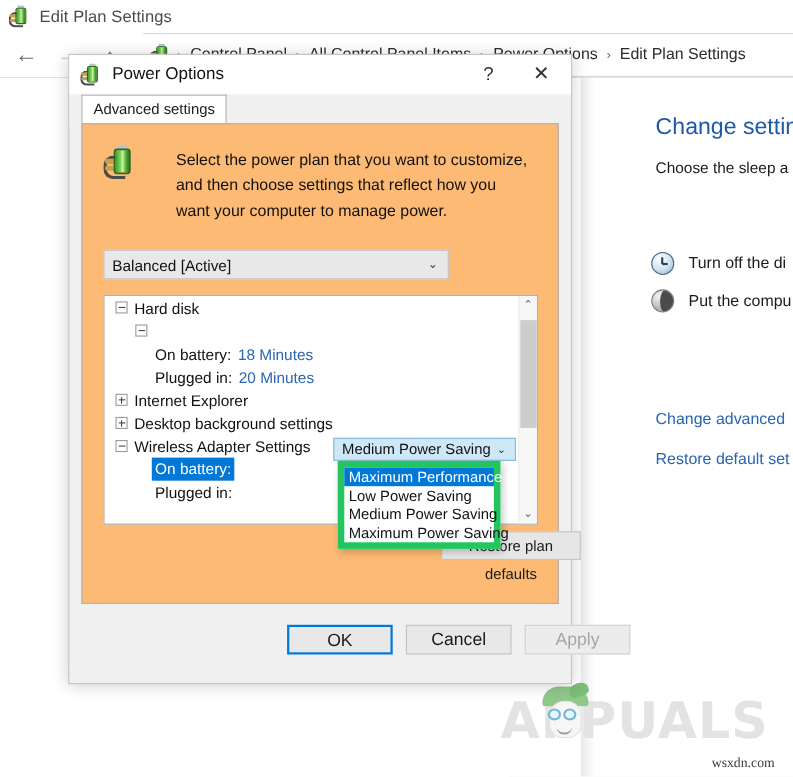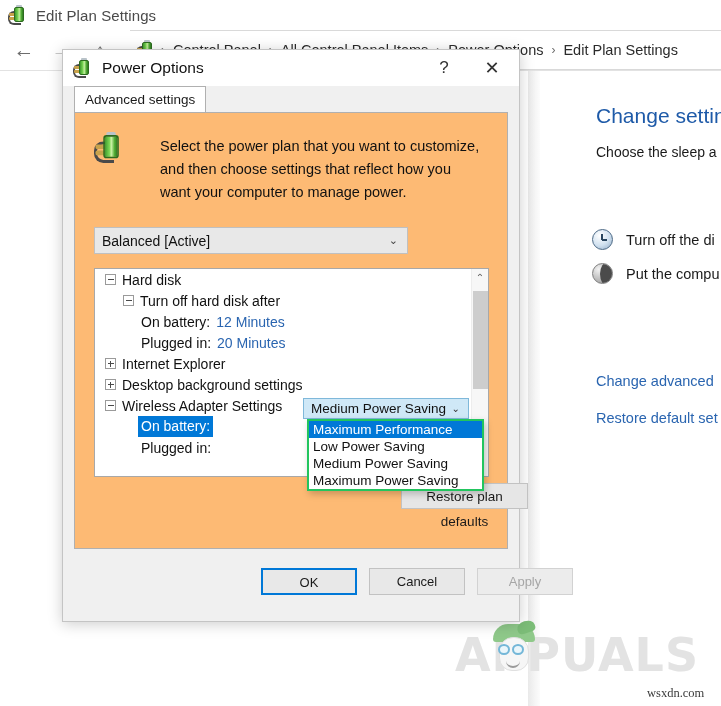--- a/index.html
+++ b/index.html
@@ -528,23 +528,23 @@
   }
   #combo-closed .chev {
     position: absolute;
     right: 8px;
     color: #333;
     font-size: 10px;
   }
   #combo-list {
     position: absolute;
     left: 232px; top: 306px;
-    width: 177px;
-    background: #ffffff;
-    border: 2px solid #22c55e;
+    width: 148px;
+    background: #ffffff;
+    border: 6px solid #22c55e;
     box-sizing: border-box;
     z-index: 7;
     box-shadow: 2px 3px 7px rgba(0,0,0,.22);
   }
   #combo-list .opt {
     height: 17px;
     line-height: 17px;
     font-size: 13.5px;
     color: #111;
     padding-left: 4px;
@@ -566,21 +566,21 @@
     color: #1a1a1a;
     line-height: 25px;
     text-align: center;
   }
 
   
   .dlgbtn {
     position: absolute;
     top: 518px;
     height: 27px;
-    font-size: 13px;
+    font-size: 16px;
     line-height: 26px;
     text-align: center;
     box-sizing: border-box;
     background: #e8e8e8;
     border: 1px solid #c2c2c2;
     color: #1a1a1a;
   }
   #btn-ok {
     left: 198px;
     width: 96px;
@@ -712,26 +712,25 @@
     <div id="treebox">
       <div id="treelist">
 
         <div class="trow ind0">
           <span class="tog"></span>
           <span>Hard disk</span>
         </div>
 
         <div class="trow ind1">
           <span class="tog"></span>
-          <span>Turn off hard disk after</span>
         </div>
 
         <div class="trow ind2">
           <span class="leaflabel">On battery:</span>
-          <span class="leafval">12 Minutes</span>
+          <span class="leafval">18 Minutes</span>
         </div>
 
         <div class="trow ind2">
           <span class="leaflabel">Plugged in:</span>
           <span class="leafval">20 Minutes</span>
         </div>
 
         <div class="trow ind0">
           <span class="tog plus"></span>
           <span>Internet Explorer</span>

